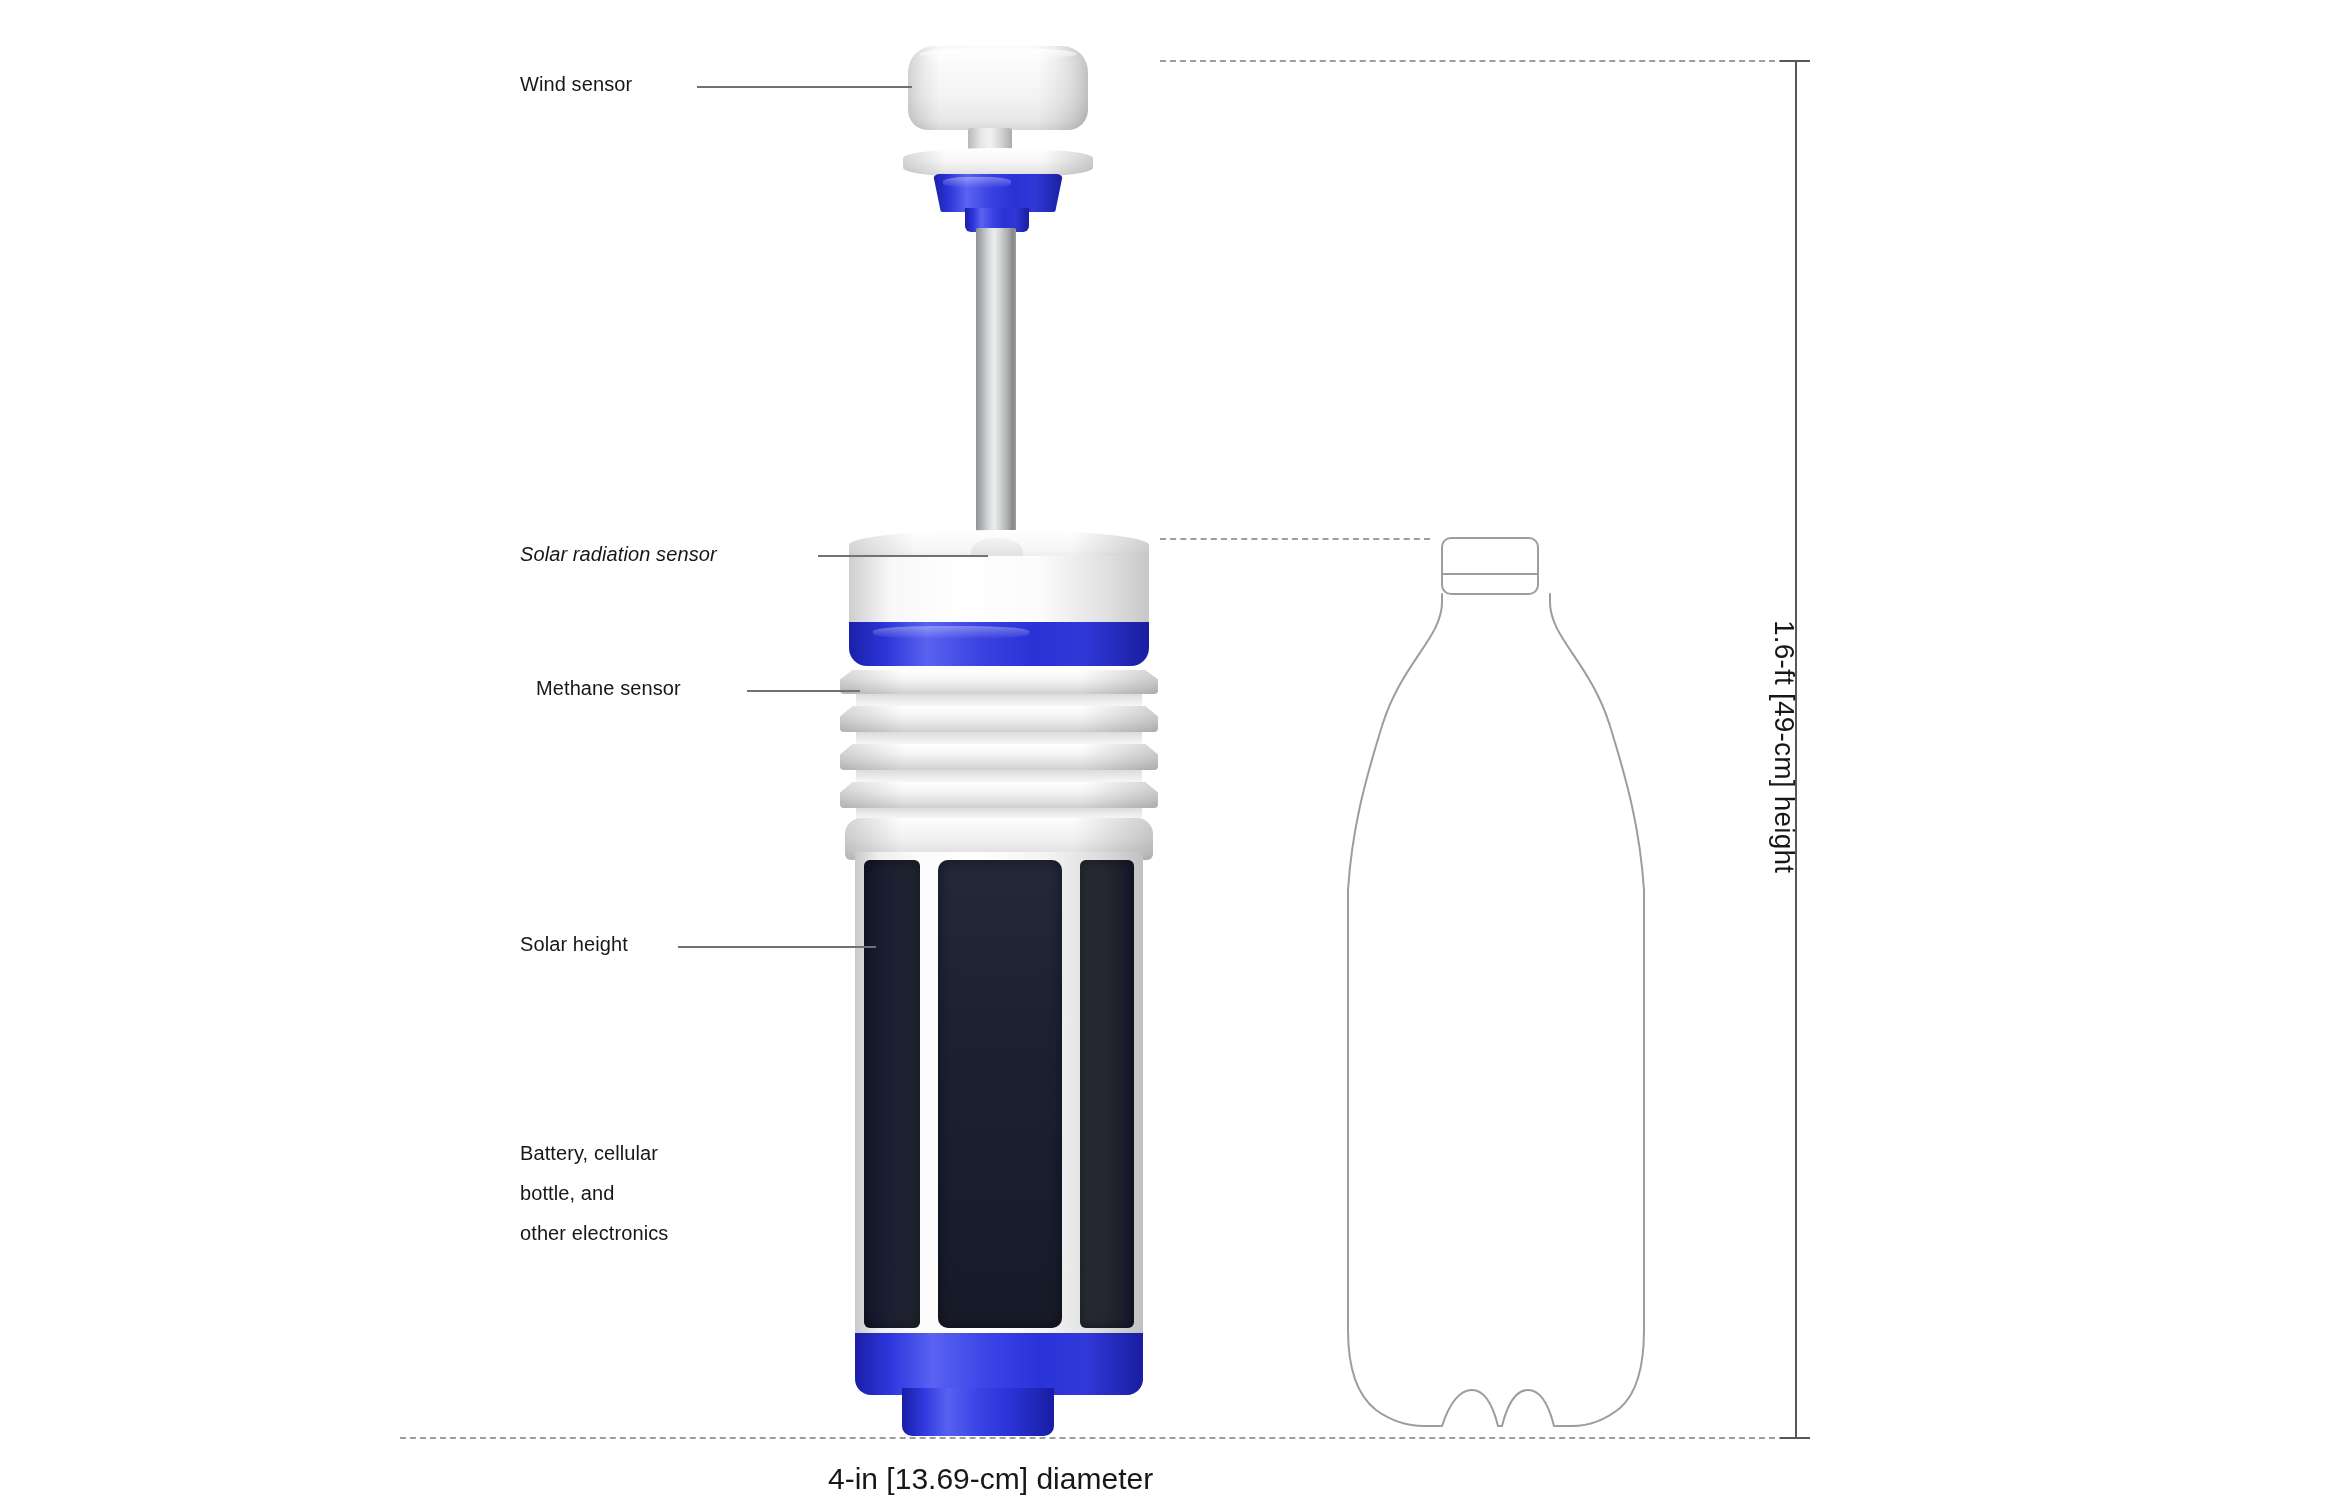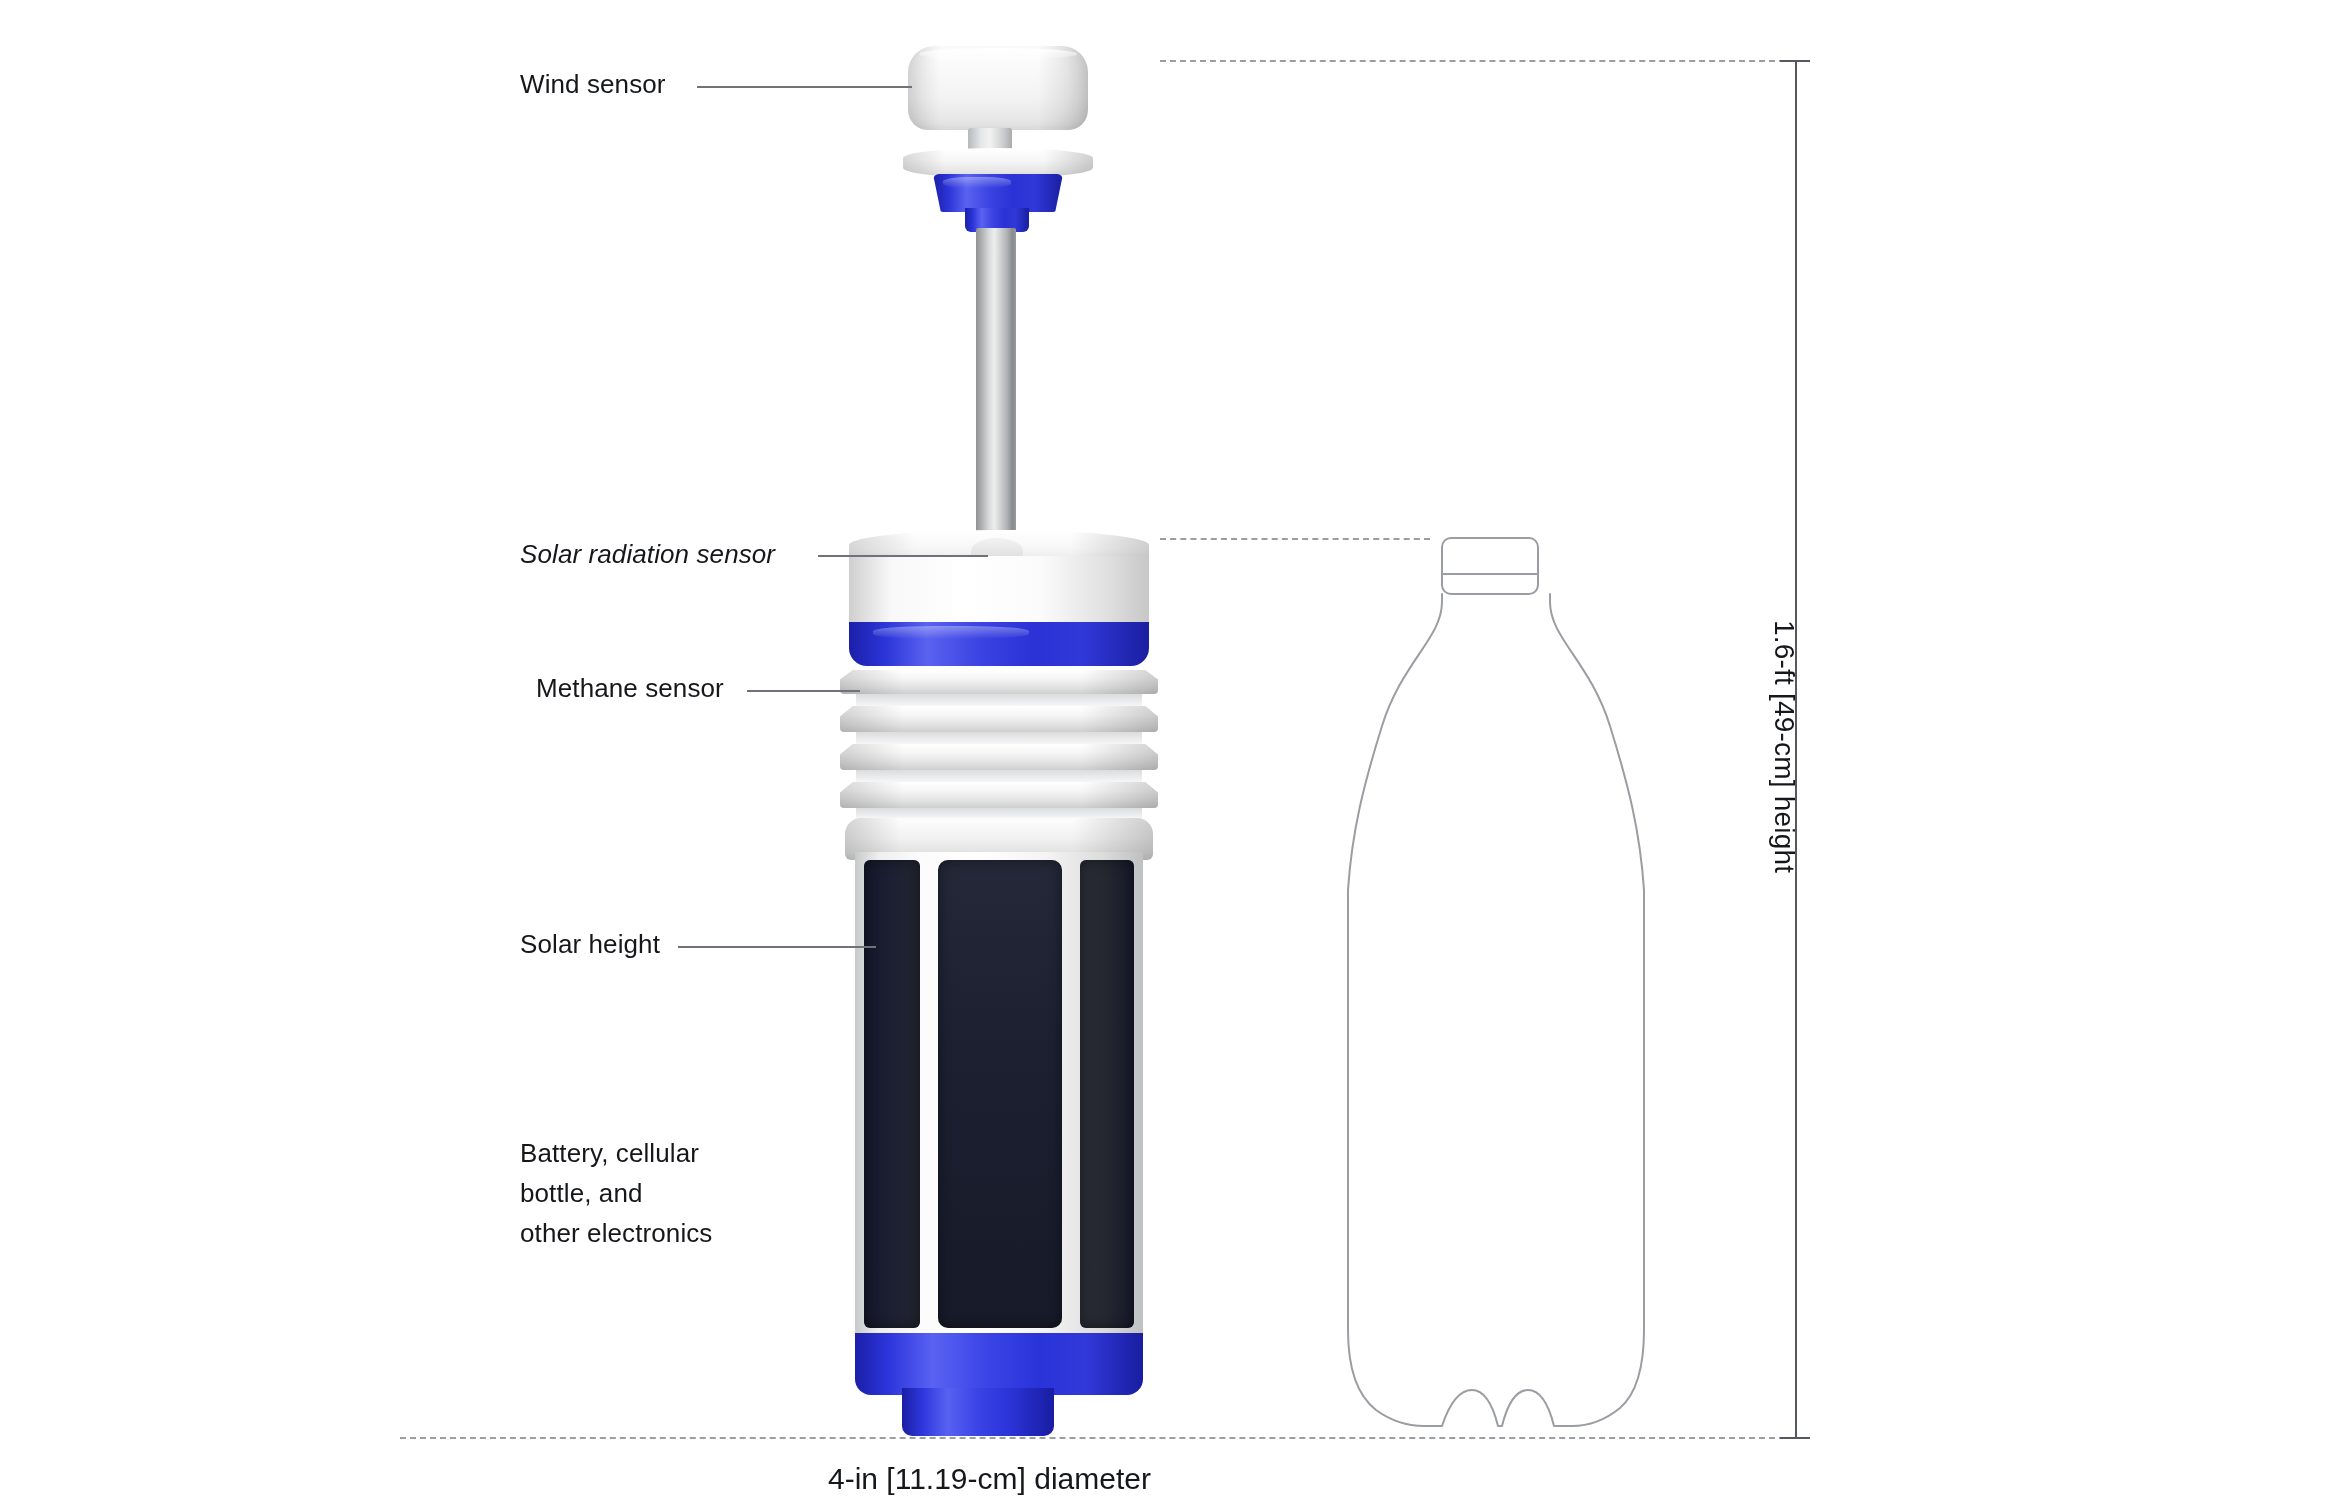--- a/index.html
+++ b/index.html
@@ -7,21 +7,21 @@
   body{
     width:2336px;height:1500px;position:relative;overflow:hidden;
     font-family:"Liberation Sans","DejaVu Sans",sans-serif;
     color:#111316;
   }
   .stage{position:absolute;inset:0;}
 
   
   .label{
     position:absolute;
-    font-size:26px;
+    font-size:20px;
     line-height:40px;
     color:#15171a;
     white-space:pre-line;
     letter-spacing:0.1px;
   }
 
   .leader{
     position:absolute;
     height:0;
     border-top:2px solid #6f7276;
@@ -255,21 +255,21 @@
 
   <div class="dashline" style="left:1160px;top:538px;width:270px;"></div>
 
   <div class="dashline" style="left:400px;top:1437px;width:1395px;"></div>
 
   <div class="dimline" style="left:1795px;top:60px;height:1377px;"></div>
   <div class="dimcap" style="left:1780px;top:60px;width:30px;"></div>
   <div class="dimcap" style="left:1780px;top:1437px;width:30px;"></div>
   <div class="dimtext" style="left:1800px;top:620px;">1.6-ft [49-cm] height</div>
 
-  <div class="caption" style="left:828px;top:1462px;">4-in [11.19-cm] diameter</div>
+  <div class="caption" style="left:828px;top:1462px;">4-in [13.69-cm] diameter</div>
 
   <div class="bottle" style="left:1290px;top:530px;width:400px;height:910px;">
     <svg width="400" height="910" viewBox="0 0 400 910">
 
       <rect x="152" y="8" width="96" height="56" rx="9" ry="9" fill="none" stroke="#9a9da1" stroke-width="2"></rect>
       <line x1="152" y1="44" x2="248" y2="44" stroke="#9a9da1" stroke-width="2"></line>
 
       <path d="M152,64
                L152,72
                C152,108 112,132 92,196

